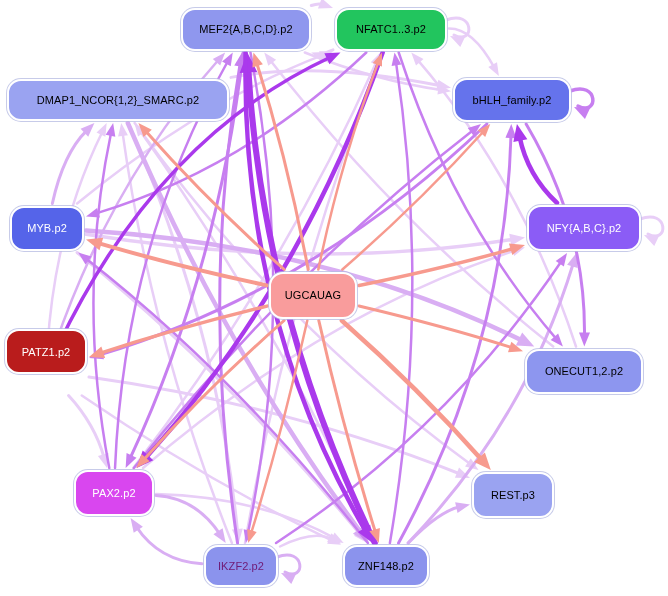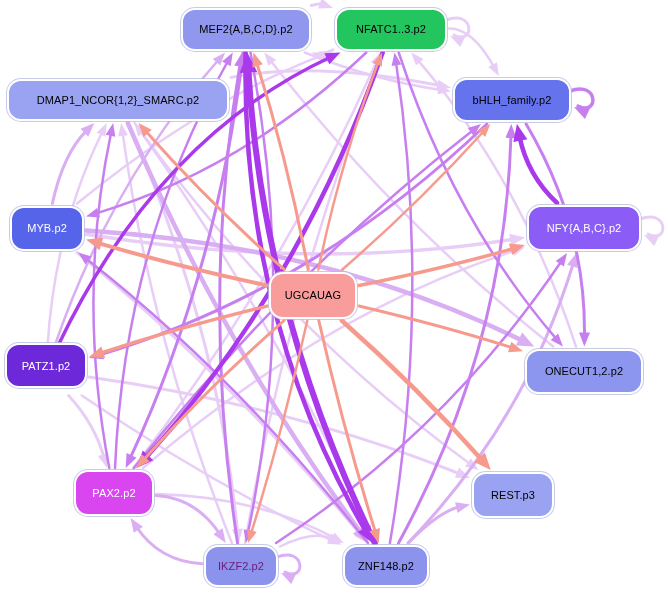--- a/index.html
+++ b/index.html
@@ -179,21 +179,21 @@
       </div>
       <div class="node" style="left: 10px; top: 205.5px; width: 74px; height: 45px; background: rgb(85, 100, 233); color: rgb(255, 255, 255);">
         <span>MYB.p2</span>
       </div>
       <div class="node" style="left: 527px; top: 205px; width: 114px; height: 46px; background: #8b5cf6; color: rgb(255, 255, 255);">
         <span>NFY{A,B,C}.p2</span>
       </div>
       <div class="node" style="left: 269px; top: 271.5px; width: 88px; height: 47px; background: rgb(249, 156, 156); color: rgb(0, 0, 0);">
         <span>UGCAUAG</span>
       </div>
-      <div class="node" style="left: 5px; top: 343px; width: 82px; height: 45px; background: #6d28d9; color: rgb(255, 255, 255); text-align: right;">
+      <div class="node" style="left: 5px; top: 329px; width: 82px; height: 45px; background: #b91c1c; color: rgb(255, 255, 255); text-align: right;">
         <span>PATZ1.p2</span>
       </div>
       <div class="node" style="left: 525px; top: 348.5px; width: 118px; height: 45px; background: rgb(141, 150, 239); color: rgb(0, 0, 0);">
         <span>ONECUT1,2.p2</span>
       </div>
       <div class="node" style="left: 74px; top: 470px; width: 80px; height: 46px; background: #d946ef; color: rgb(255, 255, 255);">
         <span>PAX2.p2</span>
       </div>
       <div class="node" style="left: 472px; top: 472px; width: 82px; height: 46px; background: rgb(154, 163, 241); color: rgb(0, 0, 0);">
         <span>REST.p3</span>

